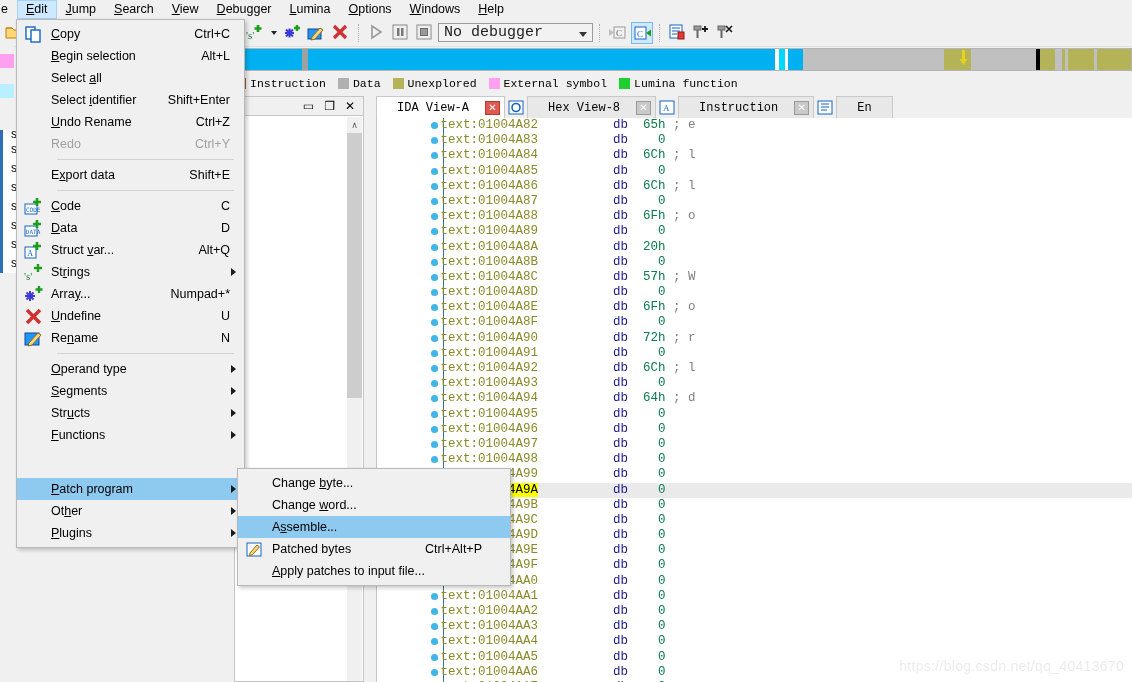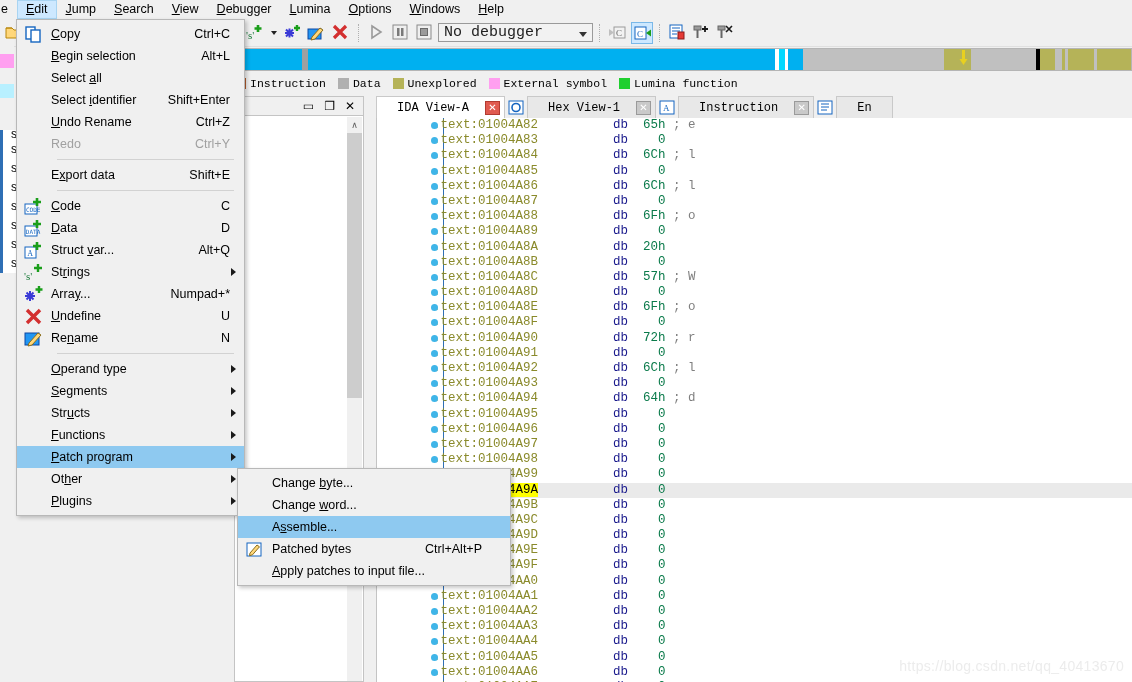--- a/index.html
+++ b/index.html
@@ -153,21 +153,21 @@
   .menu {
     position: absolute; left: 16px; top: 19px; width: 229px;
     background: #f0f0f0; border: 1px solid #b8b8b8;
     box-shadow: 2px 2px 4px rgba(0,0,0,0.22);
     padding: 3px 0; z-index: 50;
   }
   .menu .row {
     height: 22px; display: flex; align-items: center; position: relative;
     padding-left: 0; font-size: 12.5px; color: #000;
   }
-  .menu .row.sel { background: #8ec9f0; }
+  .menu .row.sel { background: #8ec9f0; margin-top: 32px; }
   .menu .row.disabled { color: #a0a0a0; }
   .menu .icon {
     width: 34px; min-width: 34px; text-align: center;
     display: flex; align-items: center; justify-content: center;
   }
   .menu .label { flex: 1; }
   .menu .label u { text-decoration: underline; }
   .menu .accel { color: #000; padding-right: 14px; font-size: 12.5px; }
   .menu .row.disabled .accel { color: #a0a0a0; }
   .menu .caret {
@@ -448,21 +448,21 @@
         <span class="lbl">IDA View-A</span>
         <span class="closebtn red">✕</span>
       </div>
       <div class="tabicon-box">
         <svg width="16" height="15" viewBox="0 0 16 15">
           <rect x="1" y="1" width="14" height="13" fill="#fff" stroke="#1565c0"></rect>
           <circle cx="8" cy="7.5" r="4" fill="none" stroke="#1565c0" stroke-width="1.6"></circle>
         </svg>
       </div>
       <div class="tab">
-        <span class="lbl">Hex View-1</span>
+        <span class="lbl">Hex View-8</span>
         <span class="closebtn">✕</span>
       </div>
       <div class="tabicon-box">
         <svg width="16" height="15" viewBox="0 0 16 15">
           <rect x="1" y="1" width="14" height="13" fill="#fff" stroke="#1565c0"></rect>
           <text x="4" y="11" font-size="9" fill="#1565c0" font-family="serif">A</text>
         </svg>
       </div>
       <div class="tab">
         <span class="lbl">Instruction</span>

